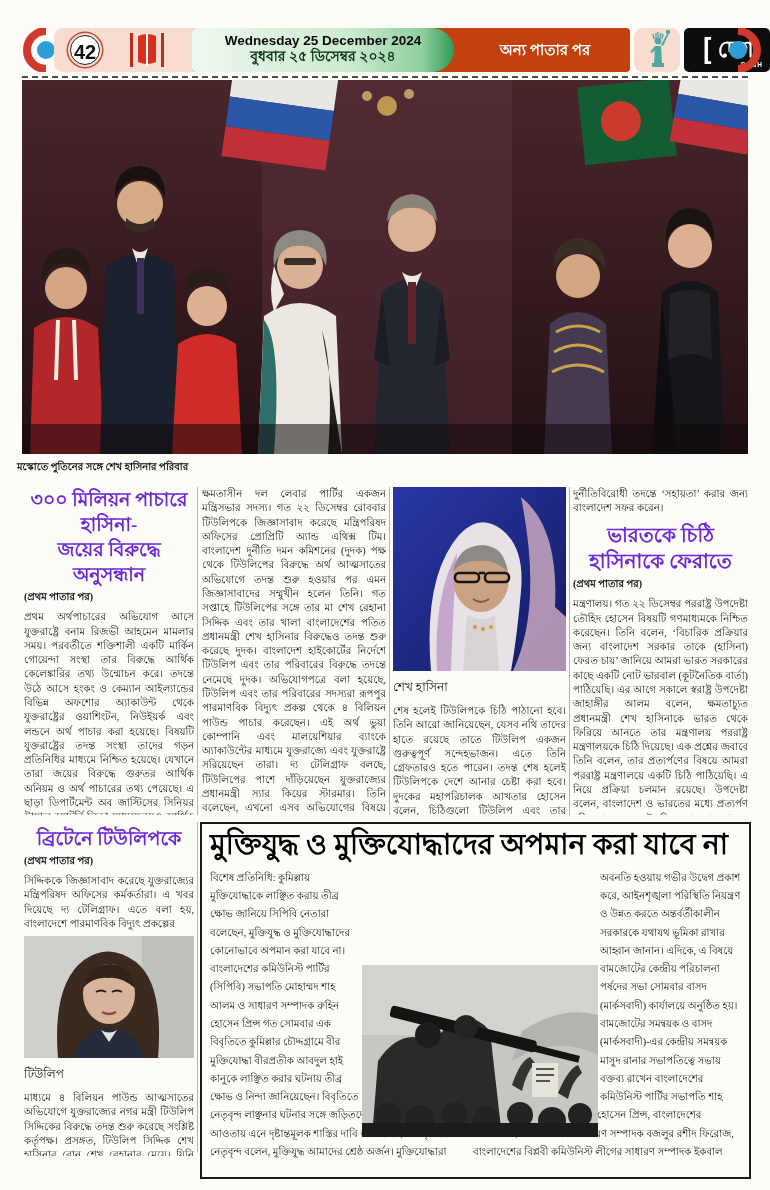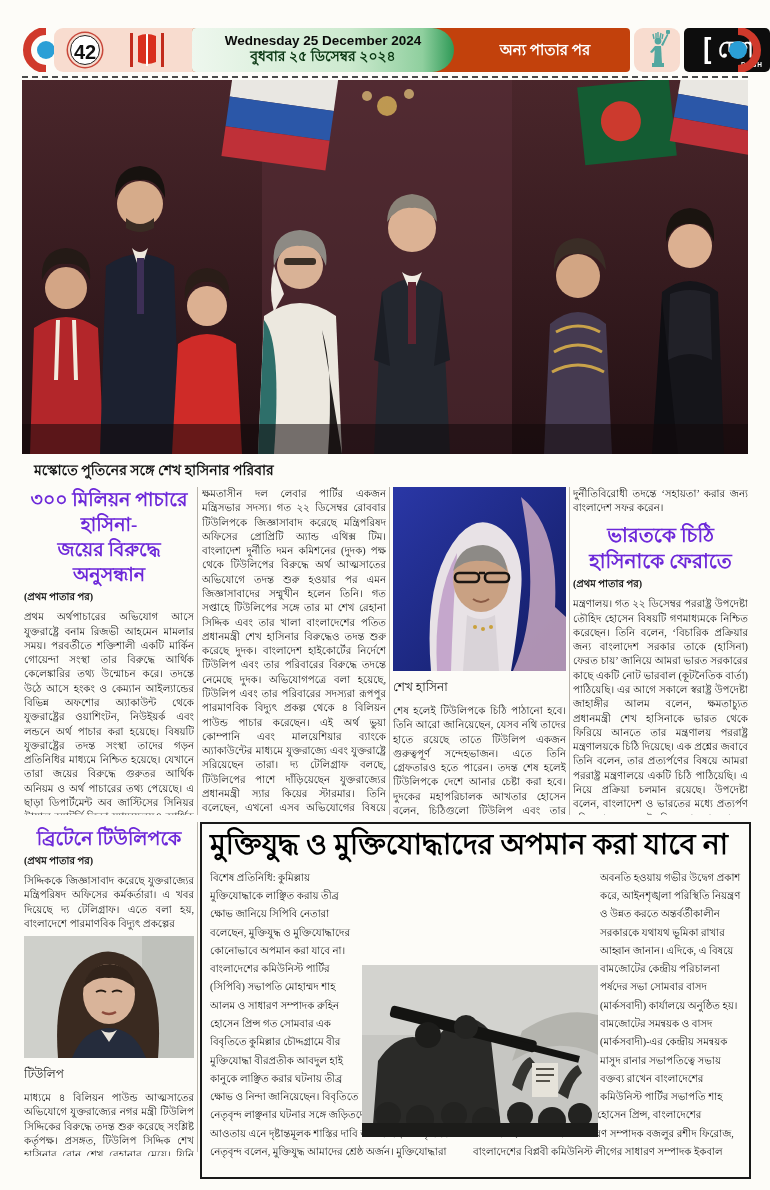--- a/index.html
+++ b/index.html
@@ -40,21 +40,21 @@
     position:absolute; left:662px; width:86px; height:44px; background:#0d0d0d; border-radius:5px;
     display:flex; align-items:center; justify-content:center; gap:3px; position:absolute;
   }
   .logo-bracket { color:#fff; font-size:26px; font-weight:bold; font-family:"DejaVu Sans Mono",monospace; line-height:1; transform:scaleY(1.15); }
   .logo-bn { color:#fff; font-size:23px; font-weight:bold; letter-spacing:1px; }
   .logo-en { position:absolute; right:7px; bottom:4px; color:#fff; font-family:"Liberation Sans",sans-serif; font-size:6.5px; letter-spacing:1px; font-weight:bold; }
   .hdr-rule { position:absolute; top:76px; left:22px; right:22px; border-top:2px dashed #4a4a4a; }
 
   
   .main-photo { position:absolute; top:80px; left:22px; width:726px; height:374px; background:#2c171a; }
-  .main-caption { position:absolute; top:459px; left:34px; font-size:14px; font-weight:bold; }
+  .main-caption { position:absolute; top:459px; left:17px; font-size:10px; font-weight:bold; }
 
   
   .vrule { position:absolute; width:0; border-left:1px solid #b9b4ab; }
   .col { position:absolute; overflow:hidden; }
   .body-txt { font-size:10.2px; line-height:1.40; text-align:justify; color:#141414; }
   .headline-md { font-size:19px; font-weight:bold; text-align:center; line-height:1.32; color:#6d28d9; }
   .cont-note { font-size:10px; font-weight:bold; text-align:left; margin:2px 0 4px; }
   .photo-cap { font-size:12px; font-weight:normal; margin:3px 0 6px; }
 
   .c1 { top:487px; left:24px;  width:170px; height:328px; }

